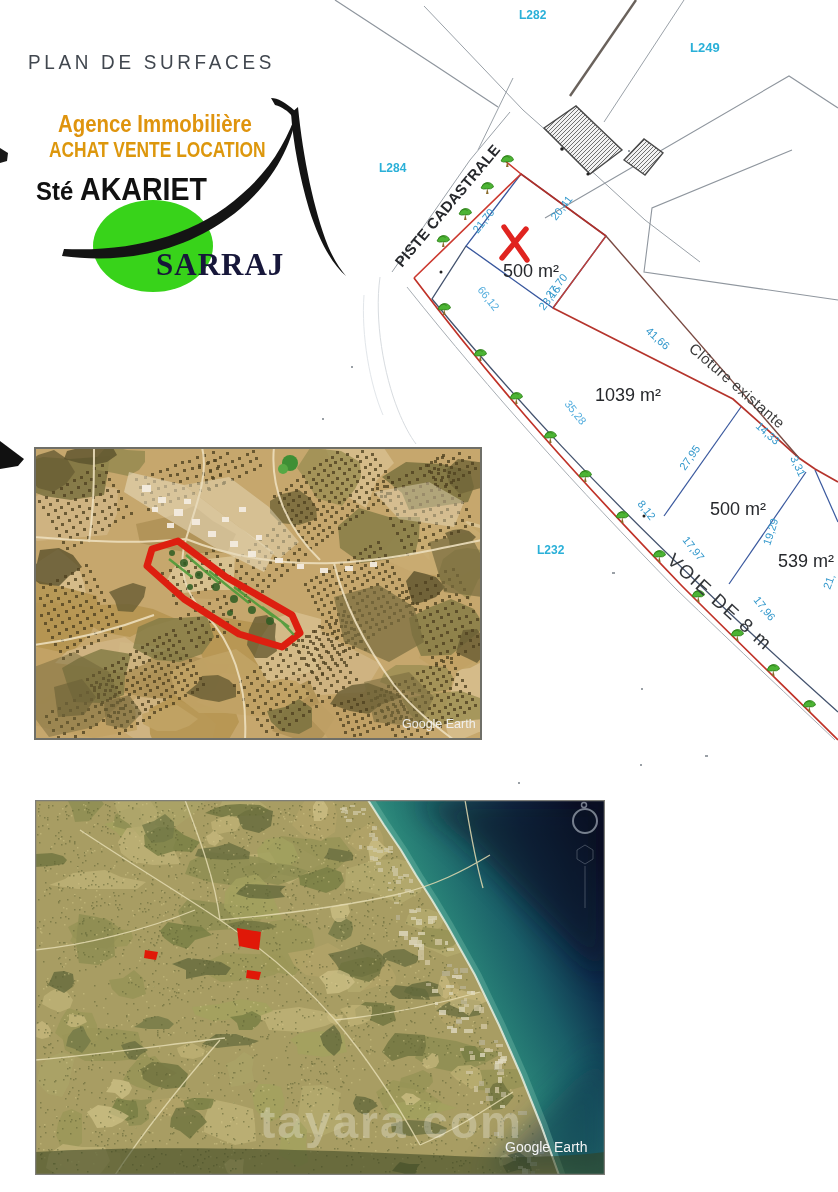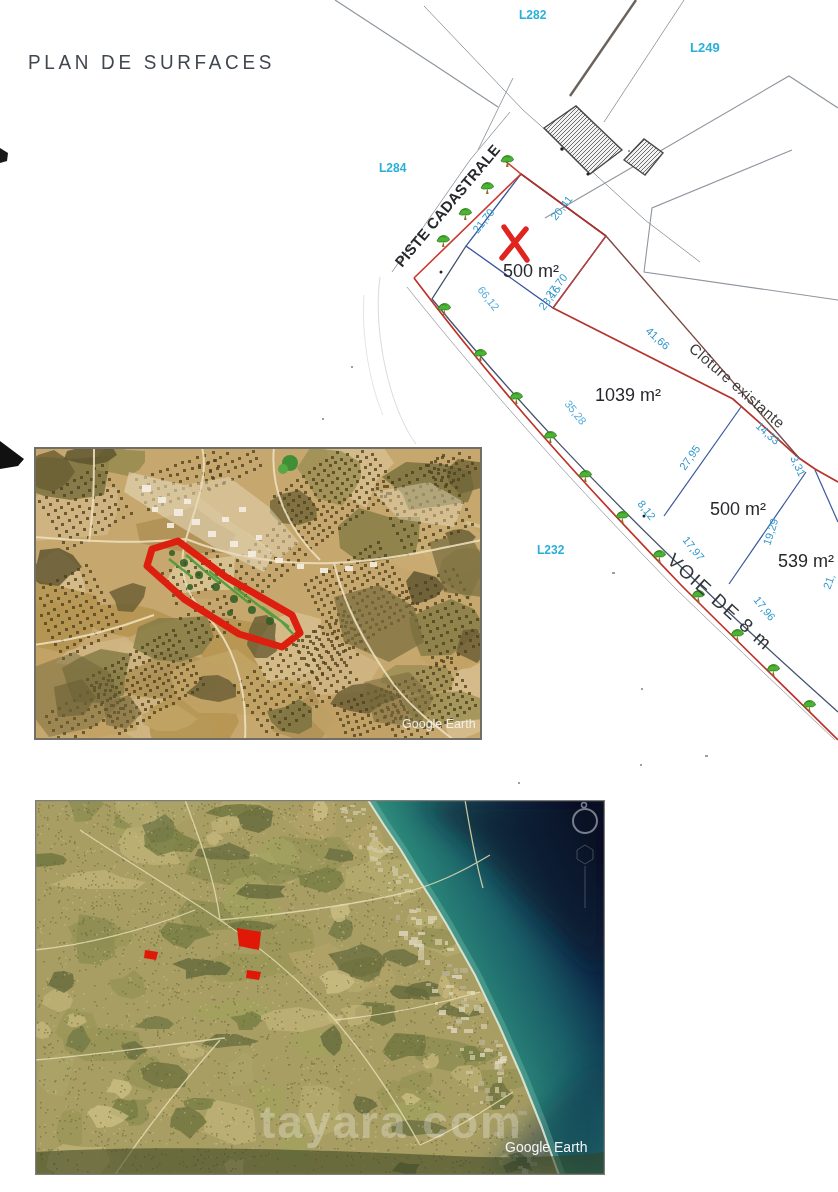--- a/index.html
+++ b/index.html
@@ -6,20 +6,38 @@
   #page{position:relative;width:838px;height:1192px;background:#ffffff;overflow:hidden;
         font-family:"Liberation Sans",sans-serif;}
   .abs{position:absolute;}
 </style>
 </head>
 <body>
 <div id="page">
 
 <div class="abs" style="left:28px;top:50px;font-size:21px;letter-spacing:4.1px;color:#41474f;transform:scaleX(0.90);transform-origin:left;">PLAN DE SURFACES</div>
 
+<div class="abs" style="left:0;top:0;width:380px;height:310px;">
+
+  <svg class="abs" style="left:0;top:0;" width="380" height="310" viewBox="0 0 380 310">
+    <ellipse cx="153" cy="246" rx="60" ry="46" fill="#38d31a"></ellipse>
+
+    <path d="M62,256 C130,265 192,249 240,209 C274,180 292,146 298,108 C288,140 270,170 242,194 C196,236 132,252 64,249 Z" fill="#141414"></path>
+    <path d="M295,111 C285,102 278,98 271,98 L275,105 C282,107 288,111 292,116 Z" fill="#141414"></path>
+    <path d="M298,107 C303,158 314,210 328,246 C334,260 340,269 346,276 C332,264 319,241 309,209 C300,178 293,143 291,113 Z" fill="#141414"></path>
+  </svg>
+
+  <div class="abs" style="left:58px;top:110px;font-size:24px;font-weight:bold;color:#df940e;transform:scaleX(0.85);transform-origin:left;">Agence Immobilière</div>
+
+  <div class="abs" style="left:49px;top:137px;font-size:22px;font-weight:bold;color:#dd970c;transform:scaleX(0.79);transform-origin:left;">ACHAT  VENTE  LOCATION</div>
+
+  <div class="abs" style="left:36px;top:172px;font-size:31px;font-weight:bold;color:#111111;transform:scaleX(0.92);transform-origin:left;"><span style="font-size:26px;">Sté</span> AKARIET</div>
+
+  <div class="abs" style="left:156px;top:247px;font-size:31px;font-weight:bold;color:#17173a;font-family:'Liberation Serif',serif;letter-spacing:1px;">SARRAJ</div>
+</div>
 
 <svg class="abs" style="left:0;top:0;" width="838" height="800" viewBox="0 0 838 800" fill="none">
   <defs>
     <pattern id="hatch" width="4" height="4" patternUnits="userSpaceOnUse">
       <rect width="4" height="4" fill="#f2f2f2"></rect>
           <path d="M-1,5 L5,-1 M-1,9 L9,-1" stroke="#606060" stroke-width="0.9"></path>
     </pattern>
     <g id="tree">
       <path d="M0,1 L1.3,-5 L2.6,1 Z" fill="#8a6b2a"></path>
       <path d="M-5,-5 q2,-5.5 6,-5.5 q5.5,0 6.5,4.5 q-2.5,2.6 -6.5,1.8 q-4.5,0.9 -6,-0.8 Z" fill="#4cb434" stroke="#2c7d18" stroke-width="0.8"></path>

